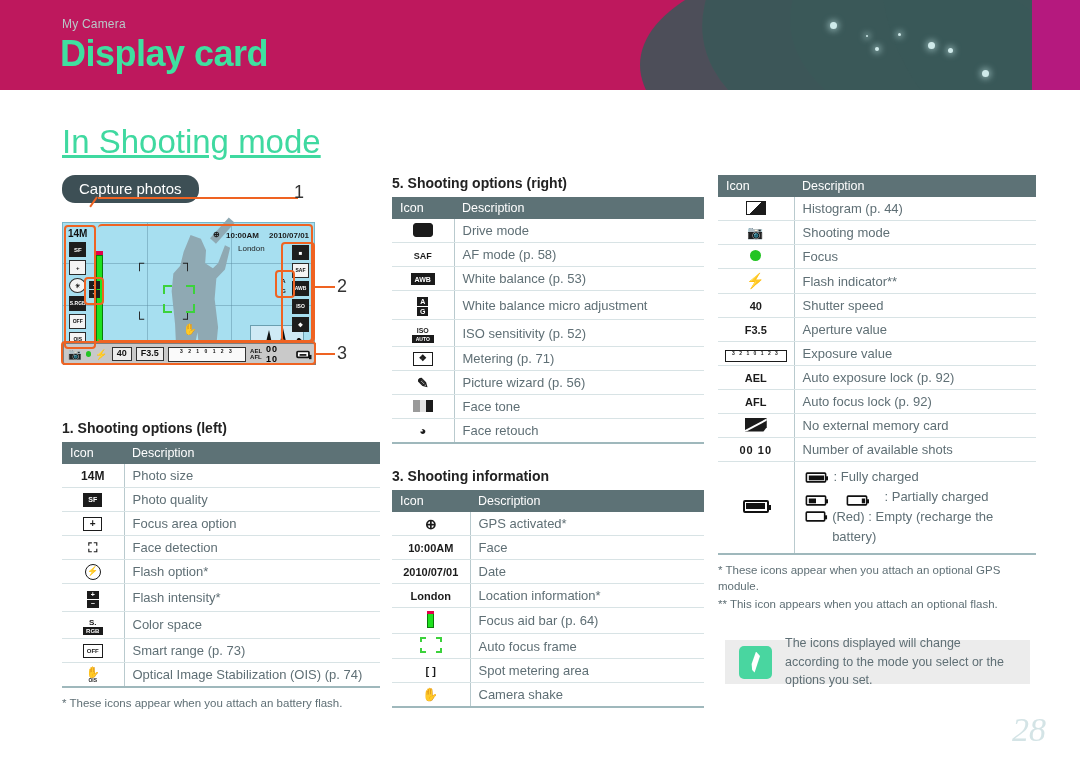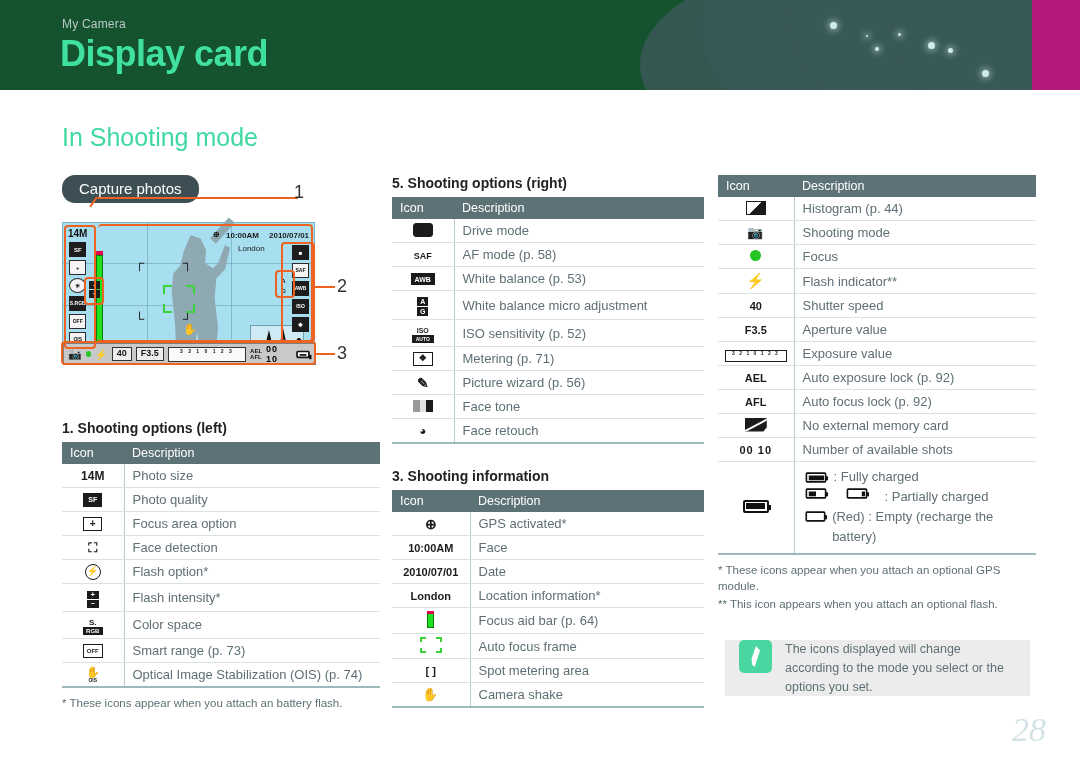--- a/index.html
+++ b/index.html
@@ -7,21 +7,21 @@
     width: 1080px; height: 765px;
     background: #ffffff;
     font-family: "Liberation Sans", sans-serif;
     overflow: hidden;
   }
   .page { position: relative; width: 1080px; height: 765px; background:#fff; }
 
   
   .banner {
     position: absolute; left:0; top:0; width:1080px; height:90px;
-    background:#14532d; overflow:hidden;
+    background:#be185d; overflow:hidden;
   }
   .banner .swoosh {
     position:absolute; border-radius:50%; background:#3a5858; opacity:.85;
   }
   .sw1 { width:620px; height:330px; left:700px; top:-170px; transform:rotate(-8deg); background:#385454; }
   .sw2 { width:520px; height:280px; left:790px; top:-120px; background:#41605f; }
   .sw3 { width:420px; height:210px; left:640px; top:-40px; background:#36504f; opacity:.7;}
   .sw4 { width:300px; height:380px; left:880px; top:-230px; background:#446362; opacity:.6;}
   .dot { position:absolute; background:#cfeaea; border-radius:50%; box-shadow:0 0 6px 2px rgba(200,235,235,.55); }
   .magenta {
@@ -32,21 +32,21 @@
     color:#b9c9c9; font-size:12px; letter-spacing:.2px;
   }
   .banner-title {
     position:absolute; left:60px; top:33px;
     color:#3fe0a0; font-size:36px; font-weight:bold; letter-spacing:-.5px;
   }
 
   
   .h-section {
     position:absolute; left:62px; top:123px;
-    color:#3fd9a0; font-size:25px; font-weight:normal;
+    color:#3fd9a0; font-size:33px; font-weight:normal;text-decoration:underline;
   }
   .pill {
     position:absolute; left:62px; top:175px;
     background:#3d4f55; color:#fff; font-size:15px;
     padding:5px 17px 6px; border-radius:13px; white-space:nowrap;
   }
 
   
   .cam-wrap { position:absolute; left:62px; top:222px; width:255px; height:165px; }
   .lcd {
@@ -144,22 +144,22 @@
     display:inline-block; width:26px; height:13px; border:2px solid #111; border-radius:2px;
     position:relative; background:#fff;
   }
   .batt::after { content:""; position:absolute; right:-4px; top:3px; width:3px; height:5px; background:#111; }
   .batt i { position:absolute; top:1.5px; bottom:1.5px; left:1.5px; background:#111; }
   .batt.f i { right:1.5px; }
   .batt.p2 i { width:9px; }
   .batt.p1 i { width:4px; right:1.5px; left:auto; }
 
   .note-box {
-    position:absolute; left:725px; top:640px; width:305px; height:56px;
-    background:#ececec; display:flex; gap:13px; padding:0 14px;
+    position:absolute; left:725px; top:640px; width:305px; height:44px;
+    background:#ececec; display:flex; align-items:center; gap:13px; padding:0 14px;
   }
   .note-ic {
     width:33px; height:33px; background:#49d6a0; border-radius:5px; position:relative; flex:none;
   }
   .note-ic::after {
     content:""; position:absolute; left:11px; top:6px; width:10px; height:21px; background:#fff;
     clip-path: polygon(60% 0, 100% 22%, 46% 100%, 22% 88%, 16% 60%);
   }
   .note-txt { font-size:12.5px; color:#5f6f75; line-height:1.5; }
 
@@ -566,21 +566,21 @@
           <td class="c-icon" style="width:76px;">
             <span class="batt f"><i></i></span>
           </td>
           <td style="padding:5px 8px;line-height:1.55;">
             <div style="display:flex;align-items:center;gap:5px;">
               <span class="batt f" style="transform:scale(.8);">
                   <i></i>
                 </span>
               <span>: Fully charged</span>
             </div>
-            <div style="display:flex;align-items:flex-start;gap:15px;">
+            <div style="display:flex;align-items:flex-end;gap:15px;">
               <span class="batt p2" style="transform:scale(.8);">
                   <i></i>
                 </span>
               <span class="batt p1" style="transform:scale(.8);">
                   <i></i>
                 </span>
               <span>: Partially charged</span>
             </div>
             <div style="display:flex;align-items:flex-start;gap:5px;">
               <span class="batt e" style="transform:scale(.8);margin-top:3px;"></span>

